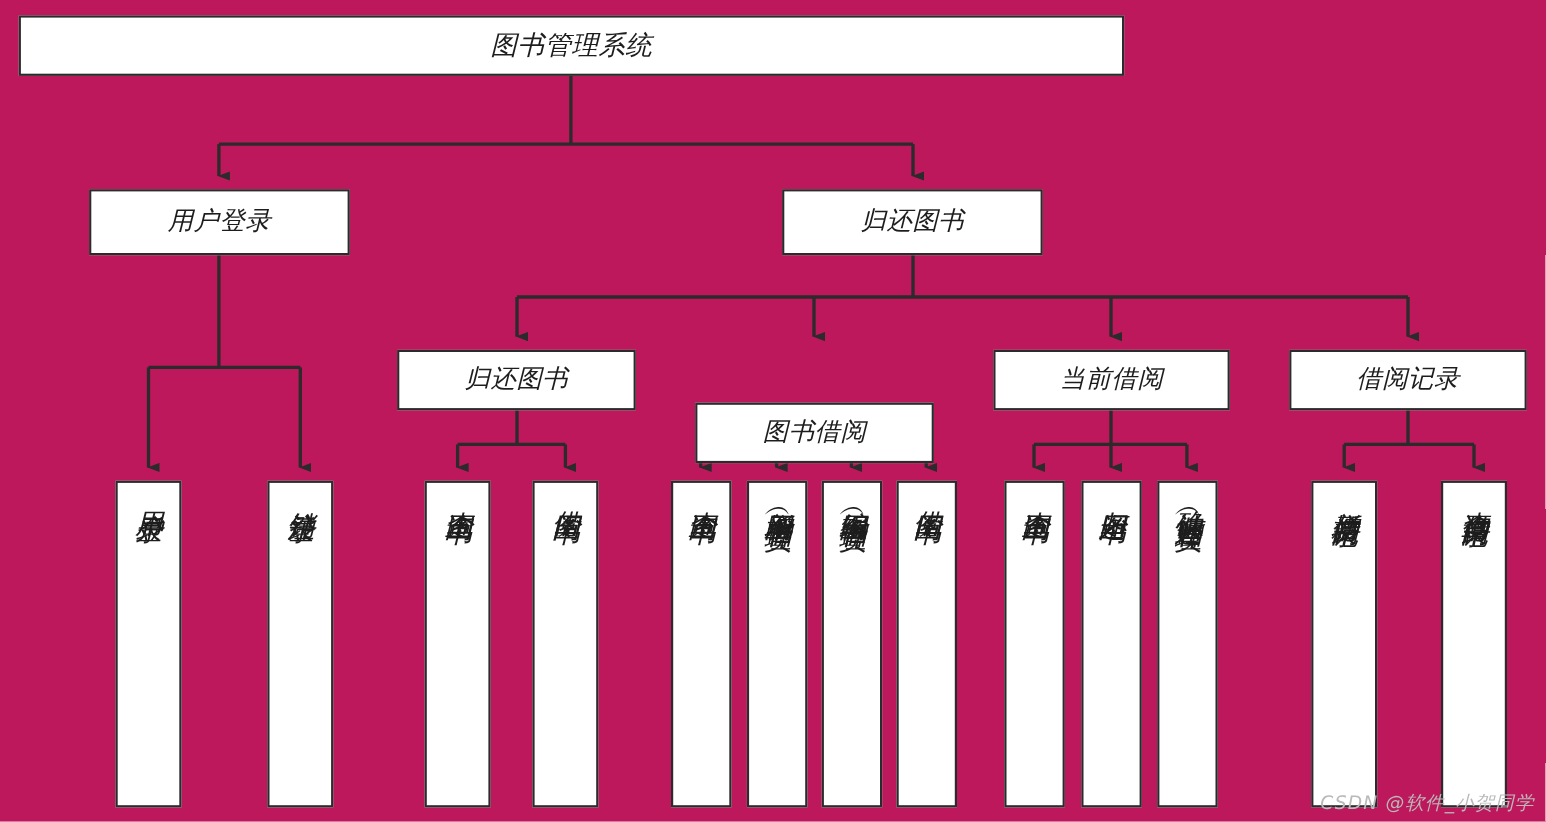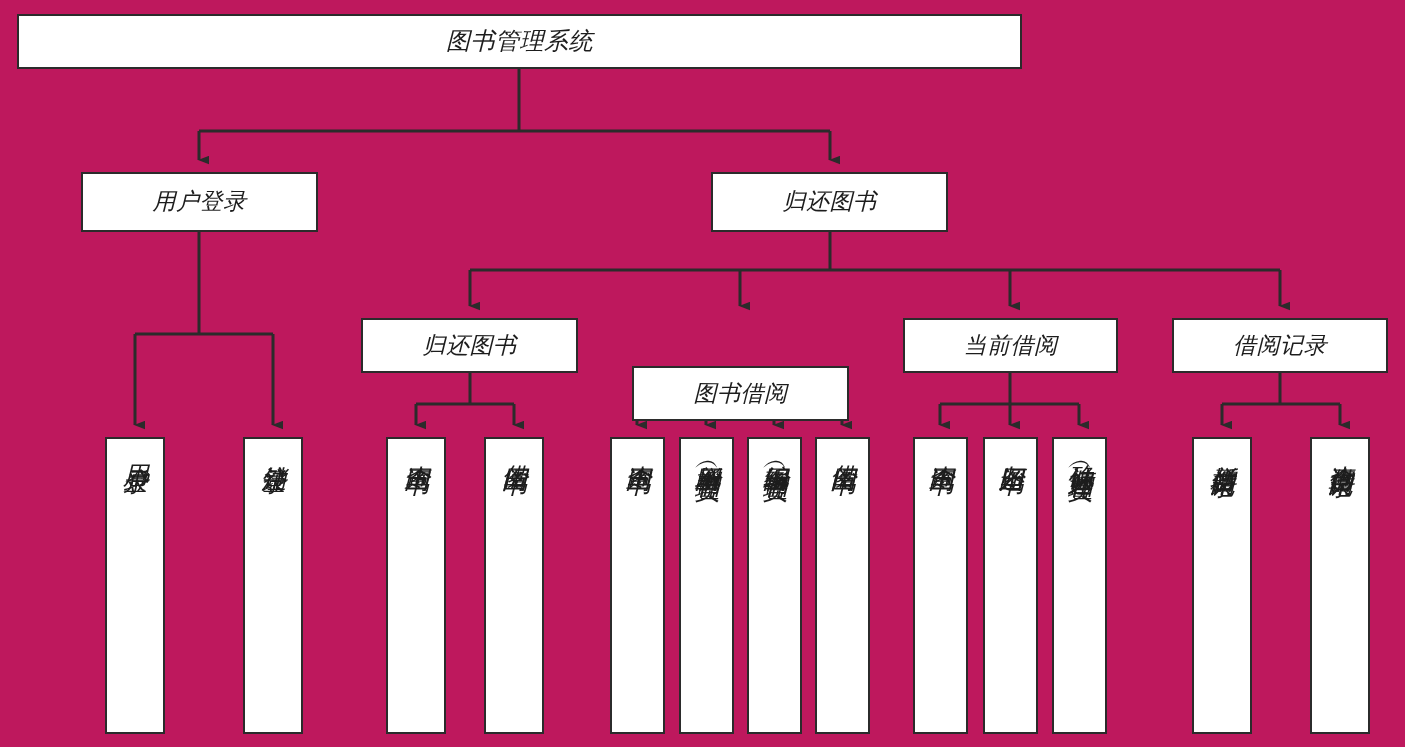--- a/index.html
+++ b/index.html
@@ -184,14 +184,15 @@
   <div class="node vertical" style="left: 1052px; top: 437px; width: 55px; height: 297px;">
     <span class="node-label">确认归还（管理员）</span>
   </div>
   <div class="node vertical" style="left: 1192px; top: 437px; width: 60px; height: 297px;">
     <span class="node-label">新增借阅记录</span>
   </div>
   <div class="node vertical" style="left: 1310px; top: 437px; width: 60px; height: 297px;">
     <span class="node-label">查询借阅记录</span>
   </div>
 
+  <div class="watermark">CSDN @软件_小贺同学</div>
 
 </div>
 
 </body></html>

